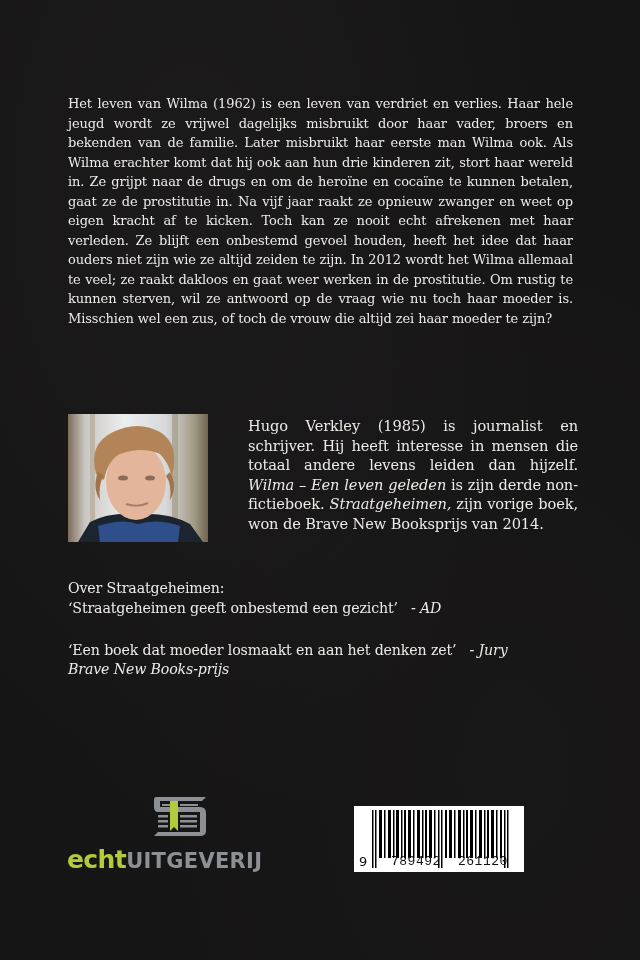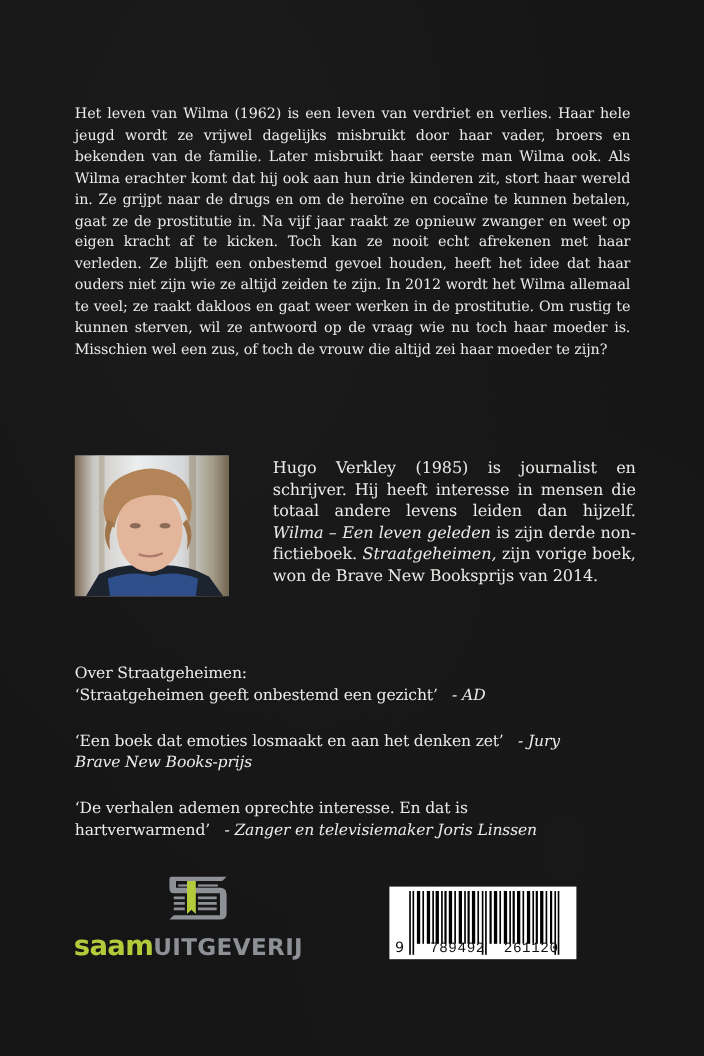--- a/index.html
+++ b/index.html
@@ -29,21 +29,21 @@
     background: linear-gradient(90deg, #8a7a66 0%, #d9dadb 15%, #eef0f1 45%, #cfd2d4 75%, #8f8672 100%);
   }
   .author-photo svg { display: block; }
   .bio {
     position: absolute; left: 248px; top: 416px; width: 330px;
     font-size: 14.6px; line-height: 19.6px;
     text-align: justify; letter-spacing: -0.1px;
   }
   .bio p { margin: 0; text-align-last: left; }
   .reviews {
-    position: absolute; left: 68px; top: 603px; width: 460px;
+    position: absolute; left: 68px; top: 579px; width: 460px;
     font-size: 14.2px; line-height: 19.8px; letter-spacing: -0.15px;
   }
   .reviews p { margin: 0 0 21px 0; }
   .reviews .src { font-style: italic; }
   .logo-icon { position: absolute; left: 150px; top: 795px; width: 60px; height: 43px; }
   .logotype {
     position: absolute; left: 67px; top: 846px;
     font-family: "DejaVu Sans", "Liberation Sans", sans-serif;
     font-weight: bold; font-size: 25px; letter-spacing: -0.6px;
     line-height: 28px; white-space: nowrap;
@@ -103,44 +103,41 @@
   <div class="bio">
     <p><span>Hugo Verkley (1985) is journalist en schrijver. Hij heeft interesse in mensen die totaal andere levens leiden dan hijzelf. </span><em>Wilma – Een leven geleden</em><span> is zijn derde non-fictieboek. </span><em>Straatgeheimen,</em><span> zijn vorige boek, won de Brave New Booksprijs van 2014.</span></p>
   </div>
 
   <div class="reviews">
     <p style="margin-bottom:22px;">
       <span>Over Straatgeheimen:</span><br>
       <span>‘Straatgeheimen geeft onbestemd een gezicht’</span>&nbsp;&nbsp;&nbsp;<span class="src">- AD</span>
     </p>
     <p style="margin-bottom:22px;">
-      <span>‘Een boek dat emoties losmaakt en aan het denken zet’</span>&nbsp;&nbsp;&nbsp;<span class="src">- Jury Brave New Books-prijs</span>
-    </p>
-    <p>
-      <span>‘De verhalen ademen oprechte interesse. En dat is hartverwarmend’</span>&nbsp;&nbsp;&nbsp;<span class="src">- Zanger en televisiemaker Joris Linssen</span>
+      <span>‘Een boek dat moeder losmaakt en aan het denken zet’</span>&nbsp;&nbsp;&nbsp;<span class="src">- Jury Brave New Books-prijs</span>
     </p>
   </div>
 
   <div class="logo-icon">
     <svg width="60" height="43" viewBox="0 0 60 43">
       <path d="M6 2 H56 L52 6 H10 V12 H50 Q56 12 56 18 V36 Q56 41 50 41 H4 L8 37 H50 V17 H8 Q4 17 4 12 V5 Q4 2 6 2 Z" fill="#8d9196"></path>
       <rect x="12" y="9" width="12" height="2" fill="#8d9196"></rect>
       <rect x="30" y="9" width="18" height="2" fill="#8d9196"></rect>
       <rect x="30" y="20" width="17" height="2.5" fill="#8d9196"></rect>
       <rect x="30" y="25" width="17" height="2.5" fill="#8d9196"></rect>
       <rect x="30" y="30" width="17" height="2.5" fill="#8d9196"></rect>
       <rect x="8" y="20" width="10" height="2.5" fill="#8d9196"></rect>
       <rect x="8" y="25" width="10" height="2.5" fill="#8d9196"></rect>
       <rect x="8" y="30" width="10" height="2.5" fill="#8d9196"></rect>
       <path d="M20 6 H28 V36 L24 32 L20 36 Z" fill="#b3cb3b"></path>
     </svg>
   </div>
 
   <div class="logotype">
-    <span class="saam">saam</span><span class="uitg">UITGEVERIJ</span>
+    <span class="saam">echt</span><span class="uitg">UITGEVERIJ</span>
   </div>
 
   <div class="barcode">
     <svg width="170" height="66" viewBox="0 0 170 66">
       <g fill="#000">
         <rect x="18" y="4" width="1.5" height="58"></rect>
         <rect x="21" y="4" width="1.5" height="58"></rect>
         <rect x="25" y="4" width="3" height="48"></rect>
         <rect x="30" y="4" width="1.5" height="48"></rect>
         <rect x="34" y="4" width="3" height="48"></rect>

